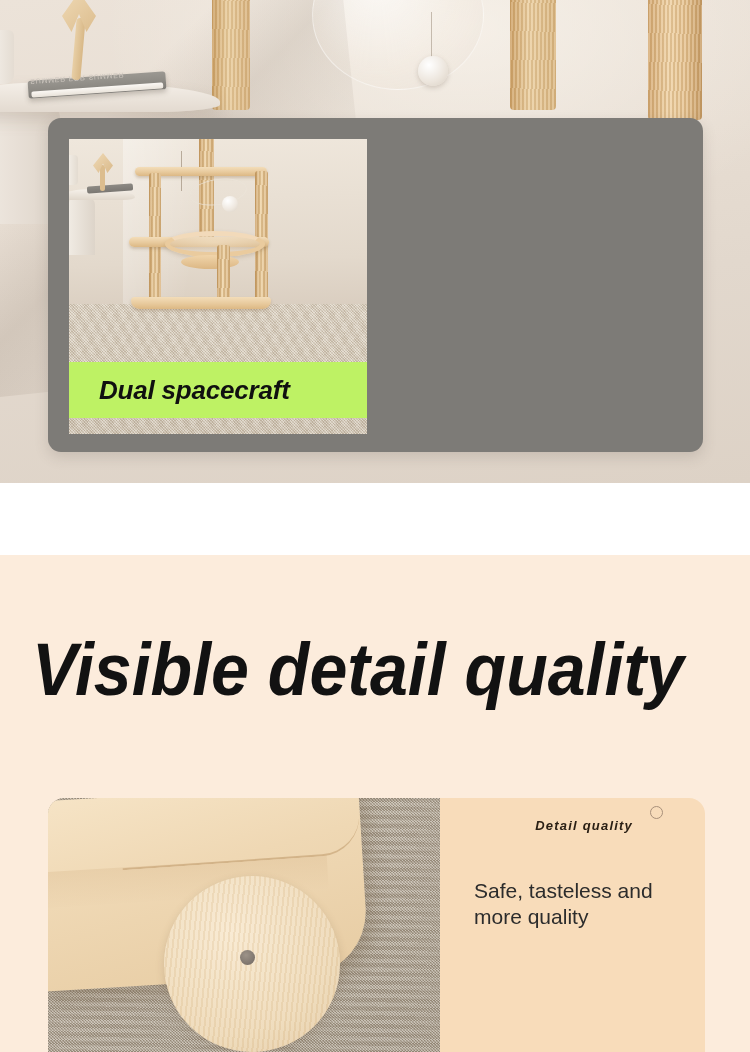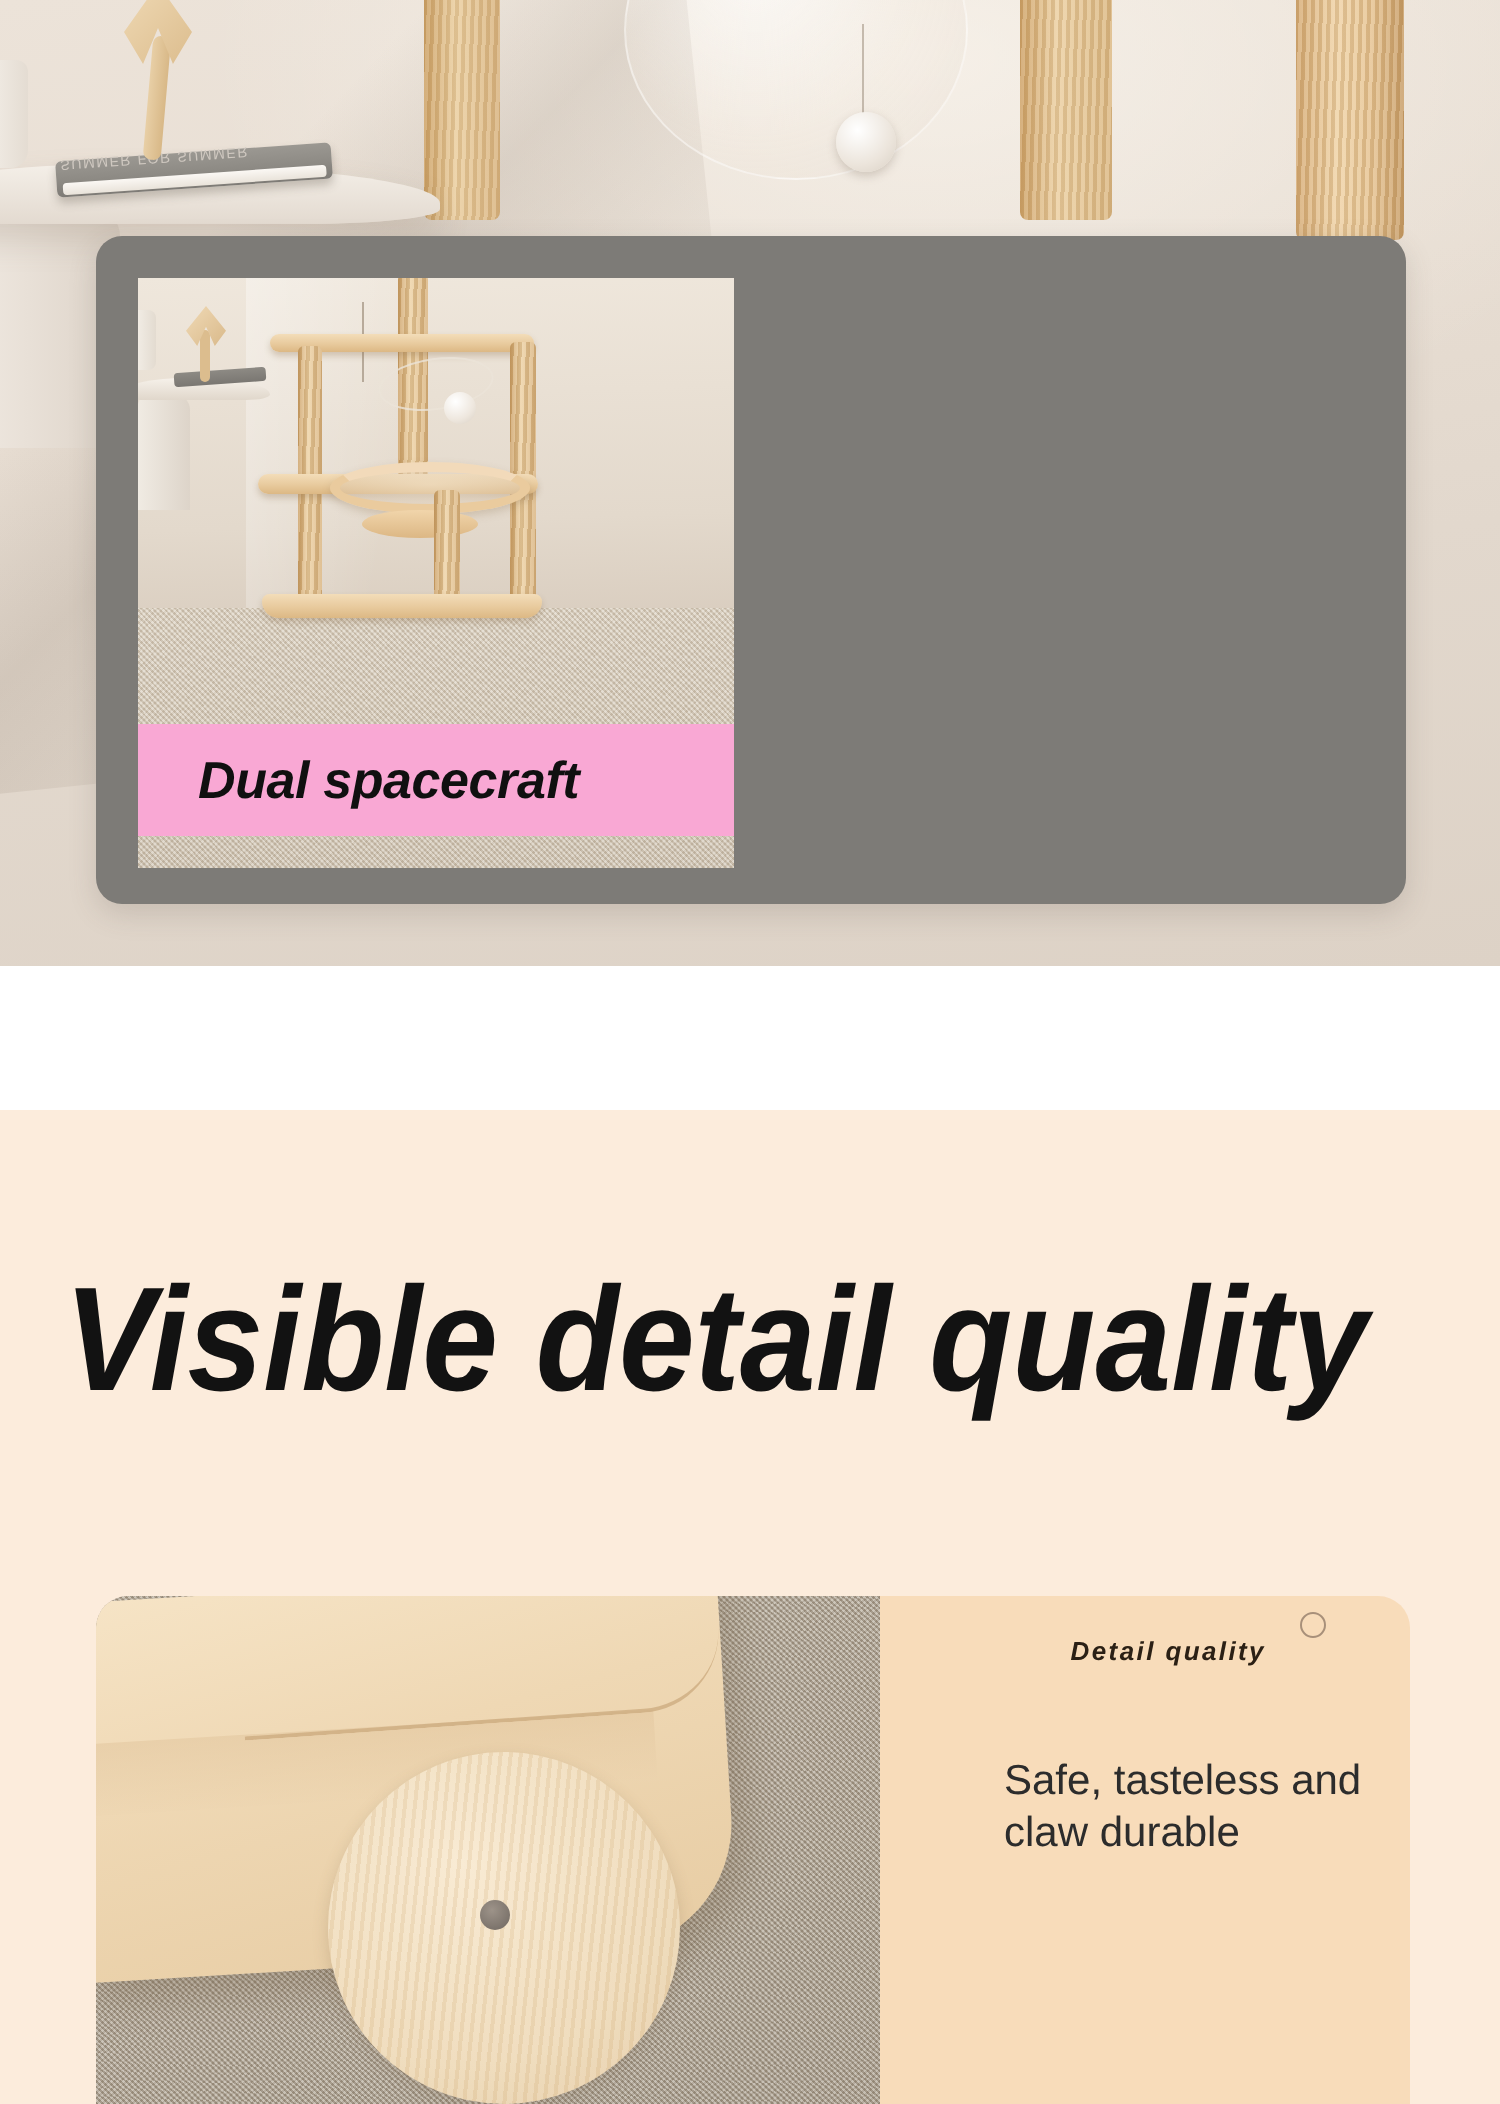--- a/index.html
+++ b/index.html
@@ -225,21 +225,21 @@
   .rp-post-a { left:-2px;  top:-4px; width:28px; height:40px; }
   .rp-post-b { left:56px;  top:-6px; width:31px; height:120px; }
   .rp-post-c { left:152px; top:-8px; width:30px; height:88px; }
   .rp-shadow-top {
     position:absolute; left:140px; top:-10px; width:46px; height:22px;
     background:rgba(110,96,80,.45); filter:blur(2px);
   }
 
   
   .cap {
-    position:absolute; left:0; right:0; background:#f9a8d4;
+    position:absolute; left:0; right:0; background:#bef264;
     display:flex; align-items:center; justify-content:center; text-align:center;
     font-weight:bold; font-style:italic; color:#101010;
   }
   .cap-left { bottom:16px; height:56px; font-size:26px; justify-content:flex-start; padding-left:30px; letter-spacing:-.2px; }
   .cap-right { bottom:14px; height:62px; font-size:23px; line-height:1.14; padding:0 10px; }
 
   
   .bottom-section {
     position:absolute; left:0; top:555px; width:750px; height:497px;
     background:#fcecdc;
@@ -308,21 +308,21 @@
     position:absolute; right:72px; top:20px;
     font-size:13px; font-weight:bold; font-style:italic;
     letter-spacing:1.2px; color:#2b2015;
   }
   .dc-ring {
     position:absolute; right:42px; top:8px; width:13px; height:13px;
     border:1.4px solid #a8907a; border-radius:50%;
   }
   .dc-title {
     position:absolute; left:34px; top:80px; width:222px;
-    font-size:21px; line-height:1.24; color:#2c2c2c;margin-left:28px;
+    font-size:21px; line-height:1.24; color:#2c2c2c;
   }
   .dc-body {
     position:absolute; left:4px; top:164px; width:252px;
     font-size:14.5px; line-height:1.42; color:#4a4035;
   }
 </style>
 </head>
 <body>
 
 <div class="page">
@@ -393,20 +393,20 @@
         <div class="dcp-edge"></div>
         <div class="dcp-circle"></div>
         <div class="dcp-screw"></div>
       </div>
 
       <div class="dc-text">
         <div class="dc-ring"></div>
         <div class="dc-eyebrow">Detail quality</div>
         <div class="dc-title">
           <span>Safe, tasteless and</span><br>
-          <span>claw durable</span>
+          <span>more quality</span>
         </div>
       </div>
 
     </div>
   </div>
 
 </div>
 
 </body></html>

